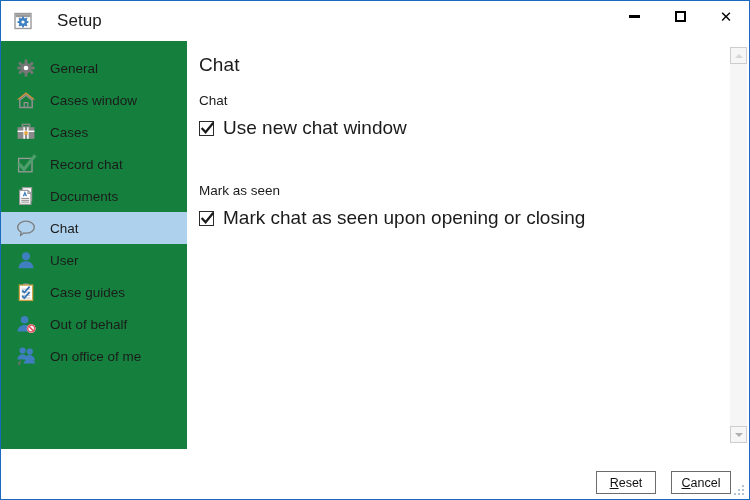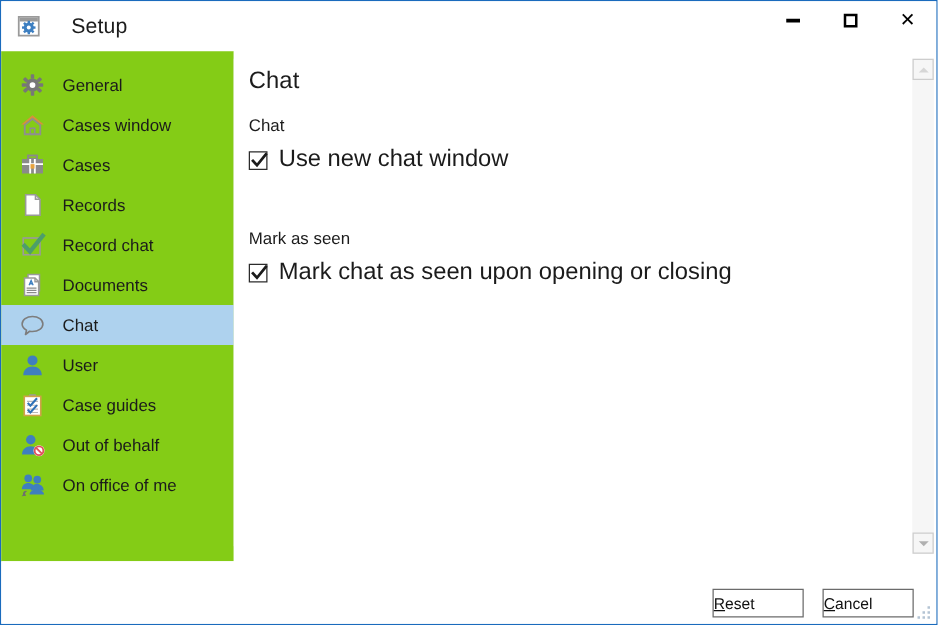--- a/index.html
+++ b/index.html
@@ -92,21 +92,21 @@
     flex: 1 1 auto;
     display: flex;
     position: relative;
     min-height: 0;
   }
 
   
   .sidebar {
     width: 186px;
     flex: 0 0 186px;
-    background: #84cc16;
+    background: #15803d;
     padding-top: 11px;
     box-sizing: border-box;
     position: relative;
   }
   .nav-item {
     height: 32px;
     display: flex;
     align-items: center;
     padding-left: 14px;
     box-sizing: border-box;
@@ -221,31 +221,32 @@
     height: 50px;
     background: #ffffff;
     display: flex;
     align-items: center;
     justify-content: flex-end;
     padding-right: 18px;
     box-sizing: border-box;
     position: relative;
   }
   .btn {
-    width: 73px;
+    width: 60px;
     height: 23px;
     margin-left: 15px;
     background: #ffffff;
     border: 1px solid #6b6b6b;
     box-sizing: border-box;
     font-family: "Liberation Sans", sans-serif;
     font-size: 12.5px;
     color: #111;
     display: flex;
     align-items: center;
+    justify-content: center;
     padding: 0;
     cursor: default;
     margin-top: 17px;
   }
   .btn u { text-decoration: underline; }
   .grip {
     position: absolute;
     right: 3px;
     bottom: 2px;
     width: 13px;
@@ -340,29 +341,20 @@
             <rect x="2.6" y="6.2" width="16.8" height="11.6" fill="#8a8a8a"></rect>
             <rect x="8.4" y="6.2" width="1.5" height="11.6" fill="#ffffff"></rect>
             <rect x="12.1" y="6.2" width="1.5" height="11.6" fill="#ffffff"></rect>
             <rect x="2.6" y="9.6" width="16.8" height="1.4" fill="#ffffff"></rect>
             <rect x="9.4" y="10.3" width="3.2" height="3.6" fill="#e8a33d"></rect>
           </svg>
         </span>
         <span class="nav-label">Cases</span>
       </div>
 
-      <div class="nav-item">
-        <span class="nav-icon">
-          <svg width="22" height="22" viewBox="0 0 22 22">
-            <path d="M5.5 2.8 L13.4 2.8 L17 6.4 L17 19.2 L5.5 19.2 Z" fill="#ffffff" stroke="#9a9a9a" stroke-width="1.3"></path>
-            <path d="M13.4 2.8 L13.4 6.4 L17 6.4" fill="none" stroke="#9a9a9a" stroke-width="1.3"></path>
-          </svg>
-        </span>
-        <span class="nav-label">Records</span>
-      </div>
 
       <div class="nav-item">
         <span class="nav-icon">
           <svg width="22" height="22" viewBox="0 0 22 22">
             <rect x="3.6" y="5.4" width="13.4" height="13.4" fill="none" stroke="#9a9a9a" stroke-width="1.3"></rect>
             <path d="M4.6 11.6 L9 16.2 L19.2 3.6" fill="none" stroke="#4d9e6a" stroke-width="3.4" stroke-linecap="square"></path>
           </svg>
         </span>
         <span class="nav-label">Record chat</span>
       </div>

